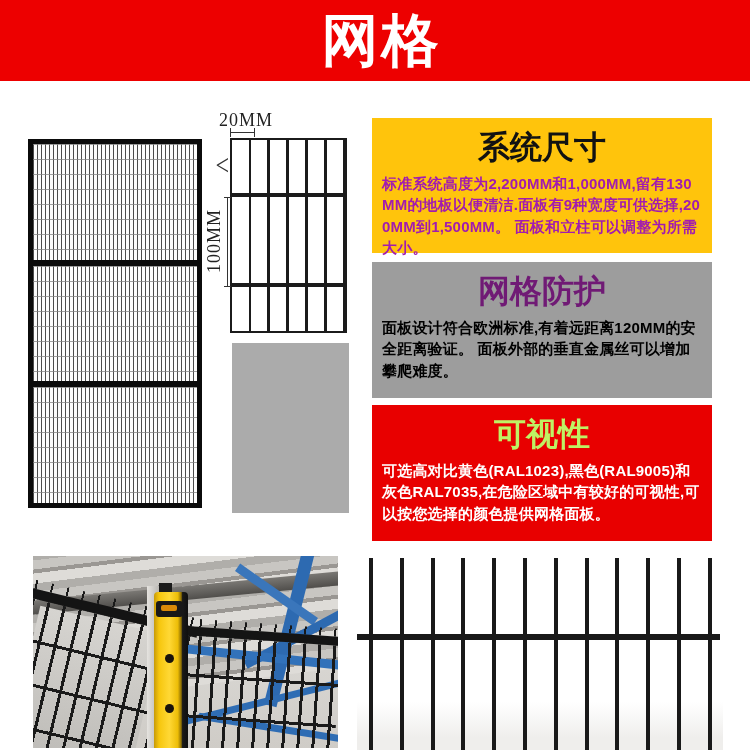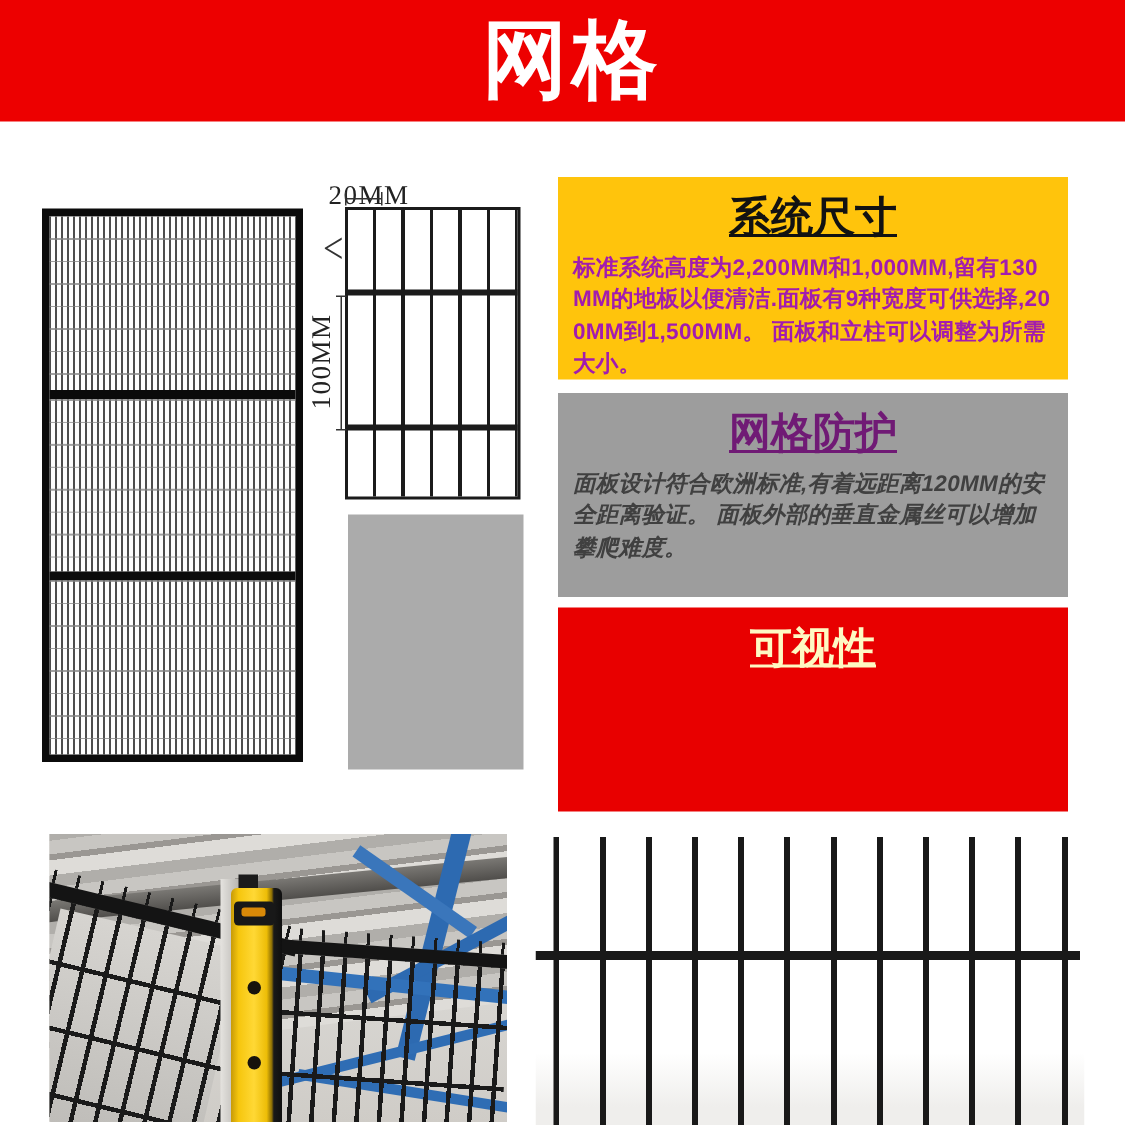--- a/index.html
+++ b/index.html
@@ -26,47 +26,47 @@
   
   .detail{position:absolute;left:230px;top:138px;width:117px;height:195px;
     box-sizing:border-box;border:2px solid #1b1b1b;background:#fff;}
   .detail .vbars{position:absolute;inset:0;
     background:repeating-linear-gradient(to right, transparent 0 16.5px, #1b1b1b 16.5px 19px);}
   .detail .hdiv{position:absolute;left:0;right:0;height:4px;background:#1b1b1b;}
   .hdiv-1{top:53px;} .hdiv-2{top:143px;}
 
   .dim-label{position:absolute;font-family:"Liberation Serif","DejaVu Serif",serif;
     color:#222;font-size:18px;line-height:1;}
-  .dim-w-label{left:219px;top:121px;letter-spacing:1px;}
+  .dim-w-label{left:219px;top:111px;letter-spacing:1px;}
   .dim-bracket{position:absolute;left:230px;top:128px;width:23px;height:9px;
     border-left:1px solid #333;border-right:1px solid #333;}
   .dim-bracket:before{content:"";position:absolute;left:0;right:0;top:4px;border-top:1px solid #333;}
   .dim-arrow{position:absolute;left:216px;top:155px;font-family:"Liberation Serif","DejaVu Serif",serif;
     font-size:22px;color:#333;transform:scale(1.1,1.35);line-height:1;}
   .dim-h-line{position:absolute;left:224px;top:197px;width:7px;height:88px;
     border-top:1px solid #333;border-bottom:1px solid #333;}
   .dim-h-line:before{content:"";position:absolute;top:0;bottom:0;left:3px;border-left:1px solid #333;}
   .dim-h-label{left:169px;top:232px;width:90px;text-align:center;
     transform:rotate(-90deg);letter-spacing:1px;}
 
   
   .gray-block{position:absolute;left:232px;top:343px;width:117px;height:170px;background:#ABABAB;}
 
   
   .info-box{position:absolute;left:372px;width:340px;box-sizing:border-box;padding:9px 10px 8px;}
-  .info-title{text-align:center;font-size:28px;font-weight:800;line-height:1.25;margin-bottom:6px;text-decoration:underline;}
+  .info-title{text-align:center;font-size:32px;font-weight:800;line-height:1.25;margin-bottom:6px;}
   .info-body{font-size:15px;font-weight:600;line-height:1.42;word-break:break-all;letter-spacing:.2px;}
   .box-yellow{top:118px;height:135px;background:#FFC40C;}
   .box-yellow .info-title{color:#121212;}
   .box-yellow .info-body{color:#a21caf;}
   .box-gray{top:262px;height:136px;background:#9D9D9D;}
   .box-gray .info-title{color:#701a75;}
-  .box-gray .info-body{color:#404040;font-style:italic;}
+  .box-gray .info-body{color:#000000;}
   .box-red{top:405px;height:136px;background:#E80000;}
-  .box-red .info-title{color:#fef9c3;}
+  .box-red .info-title{color:#bef264;}
   .box-red .info-body{color:#ffffff;}
 
   
   .photo{position:absolute;left:33px;top:556px;width:305px;height:192px;overflow:hidden;
     background:linear-gradient(180deg,#c9c7c3 0%,#d8d6d2 55%,#cfccc7 100%);}
   .photo *{position:absolute;}
   .ph-ceiling{left:-40px;top:-50px;width:470px;height:175px;transform:rotate(-7deg);
     background:repeating-linear-gradient(to bottom,#c8c6c2 0 9px,#9a9793 9px 13px,#dedcd8 13px 23px,#b0aeaa 23px 31px);}
   .ph-pipe-dark{left:-20px;top:26px;width:430px;height:14px;transform:rotate(-5.5deg);
     background:linear-gradient(#7a7874,#504e4b);border-radius:6px;}
@@ -143,20 +143,21 @@
 <div class="info-box box-yellow">
   <div class="info-title">系统尺寸</div>
   <div class="info-body">标准系统高度为2,200MM和1,000MM,留有130MM的地板以便清洁.面板有9种宽度可供选择,200MM到1,500MM。 面板和立柱可以调整为所需大小。</div>
 </div>
 <div class="info-box box-gray">
   <div class="info-title">网格防护</div>
   <div class="info-body">面板设计符合欧洲标准,有着远距离120MM的安全距离验证。 面板外部的垂直金属丝可以增加攀爬难度。</div>
 </div>
 <div class="info-box box-red">
   <div class="info-title">可视性</div>
+  <div class="info-body">可选高对比黄色(RAL1023),黑色(RAL9005)和灰色RAL7035,在危险区域中有较好的可视性,可以按您选择的颜色提供网格面板。</div>
 </div>
 
 <div class="photo">
   <div class="ph-ceiling"></div>
   <div class="ph-pipe-dark"></div>
   <div class="ph-wall-left"></div>
   <div class="ph-truss-main"></div>
   <div class="ph-truss-diag1"></div>
   <div class="ph-truss-diag2"></div>
   <div class="ph-beam-mid"></div>

